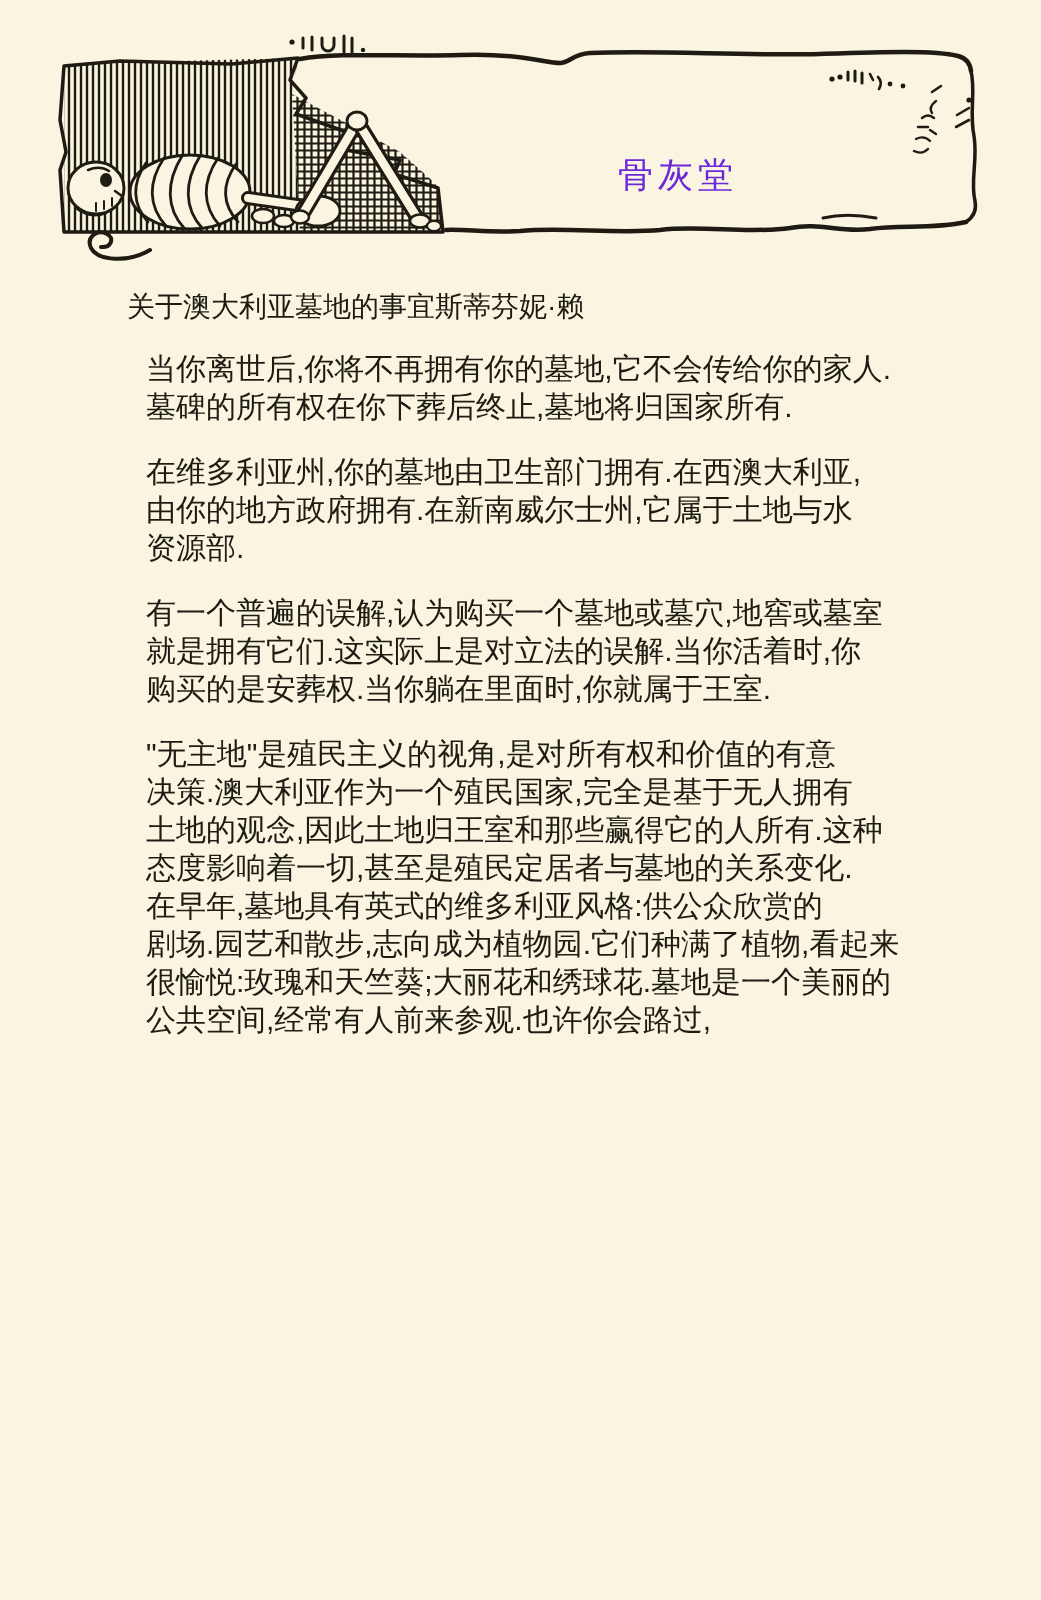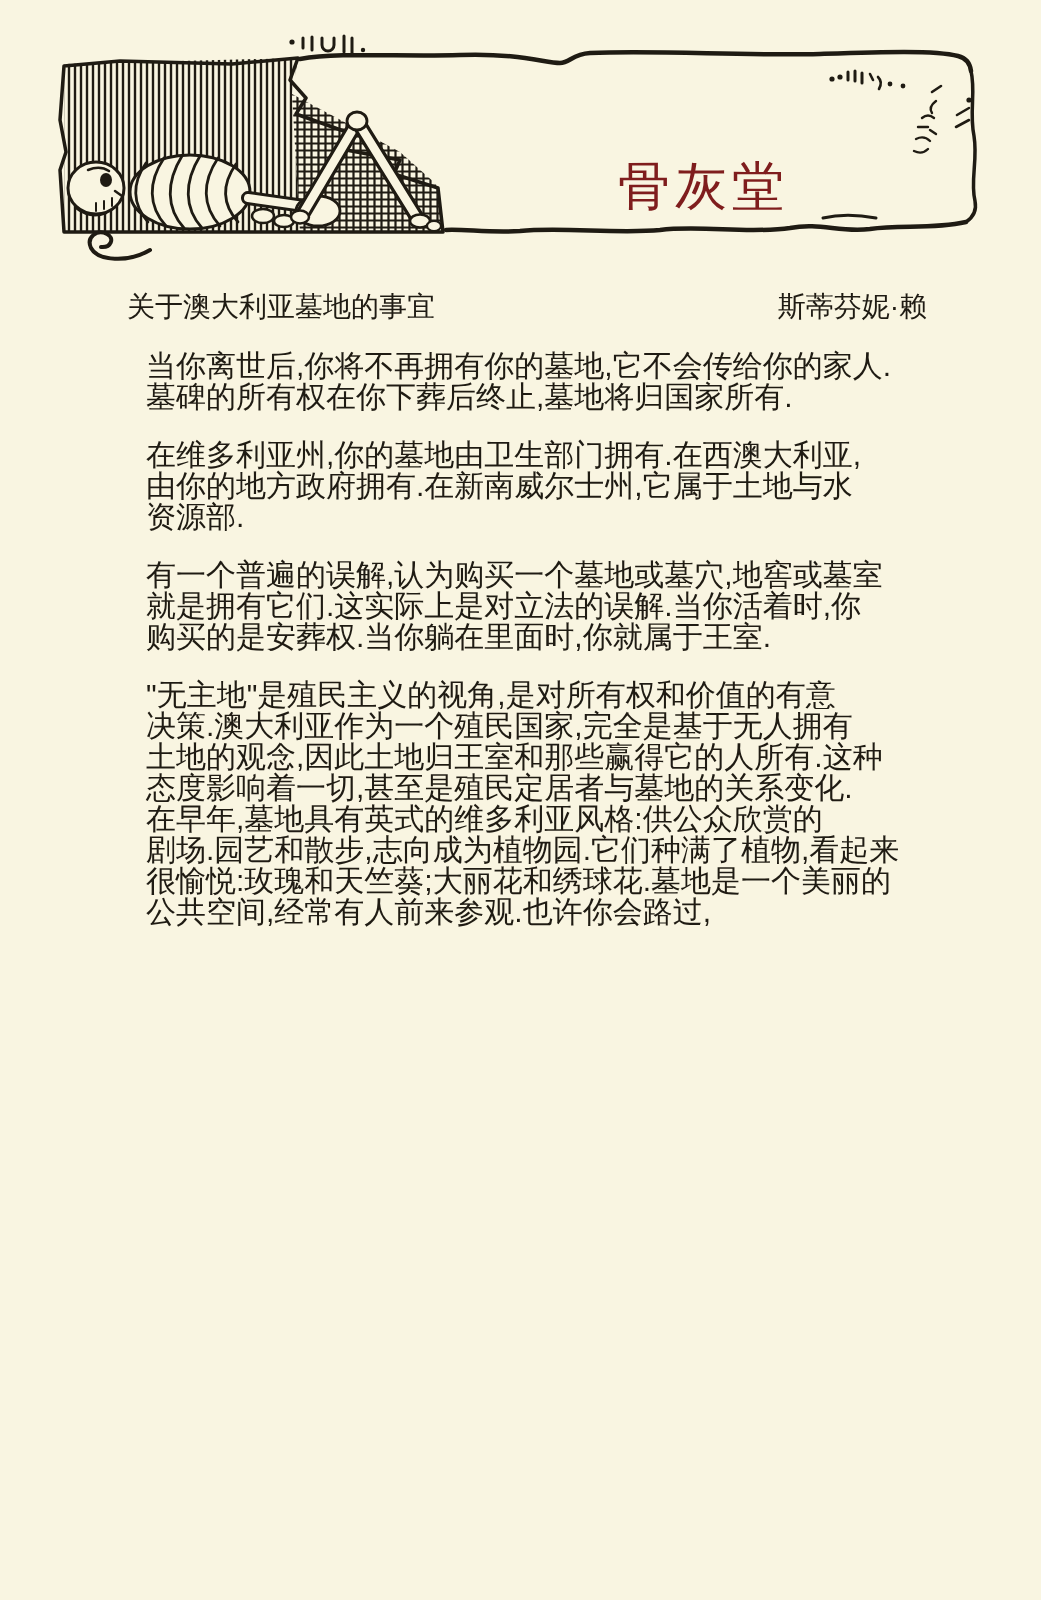--- a/index.html
+++ b/index.html
@@ -5,31 +5,31 @@
   html,body { margin:0; padding:0; background:#f9f5e1; }
   .page {
     position:relative; width:1041px; height:1600px;
     background:#f9f5e1; color:#1f1b13; overflow:hidden;
     font-family:"Liberation Sans", sans-serif;
   }
   .header-art { position:absolute; top:0; left:0; width:1041px; height:272px; }
   .header-art svg { display:block; }
   .title {
     position:absolute; left:618px; top:152px;
-    font-size:52px; font-weight:500; letter-spacing:5px; color:#7f1d1d;
+    font-size:35px; font-weight:500; letter-spacing:5px; color:#6d28d9;
     white-space:nowrap;
   }
   .byline {
     position:absolute; top:288px; left:127px; width:800px;
-    display:flex; justify-content:space-between;
+    display:flex; 
     font-size:28px; font-weight:500;
   }
   .article {
     position:absolute; top:350px; left:146px; width:810px;
-    font-size:30px; line-height:31px; font-weight:500;
+    font-size:30px; line-height:38px; font-weight:500;
   }
   .article p { margin:0 0 27px 0; white-space:pre-line; }
 </style>
 </head>
 <body>
 
 <div class="page">
 
   <div class="header-art">
     <svg width="1041" height="272" viewBox="0 0 1041 272">

